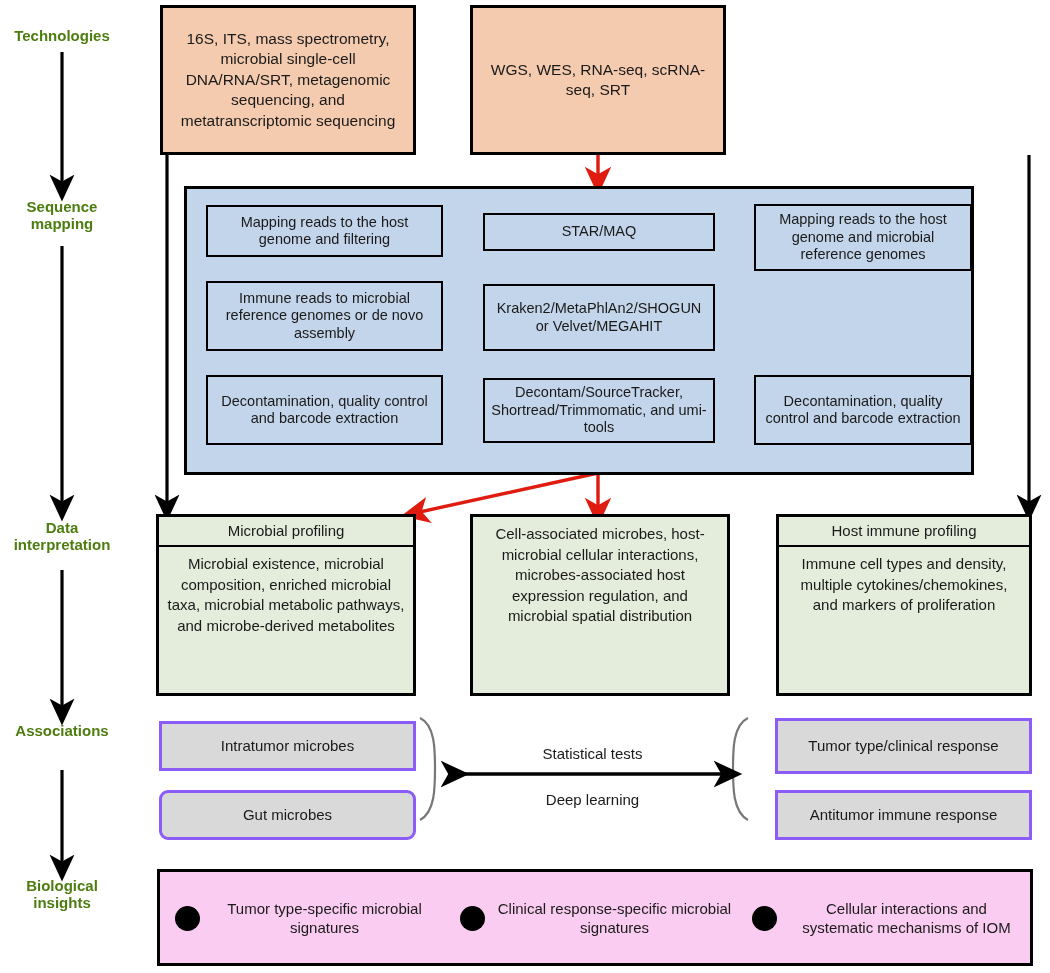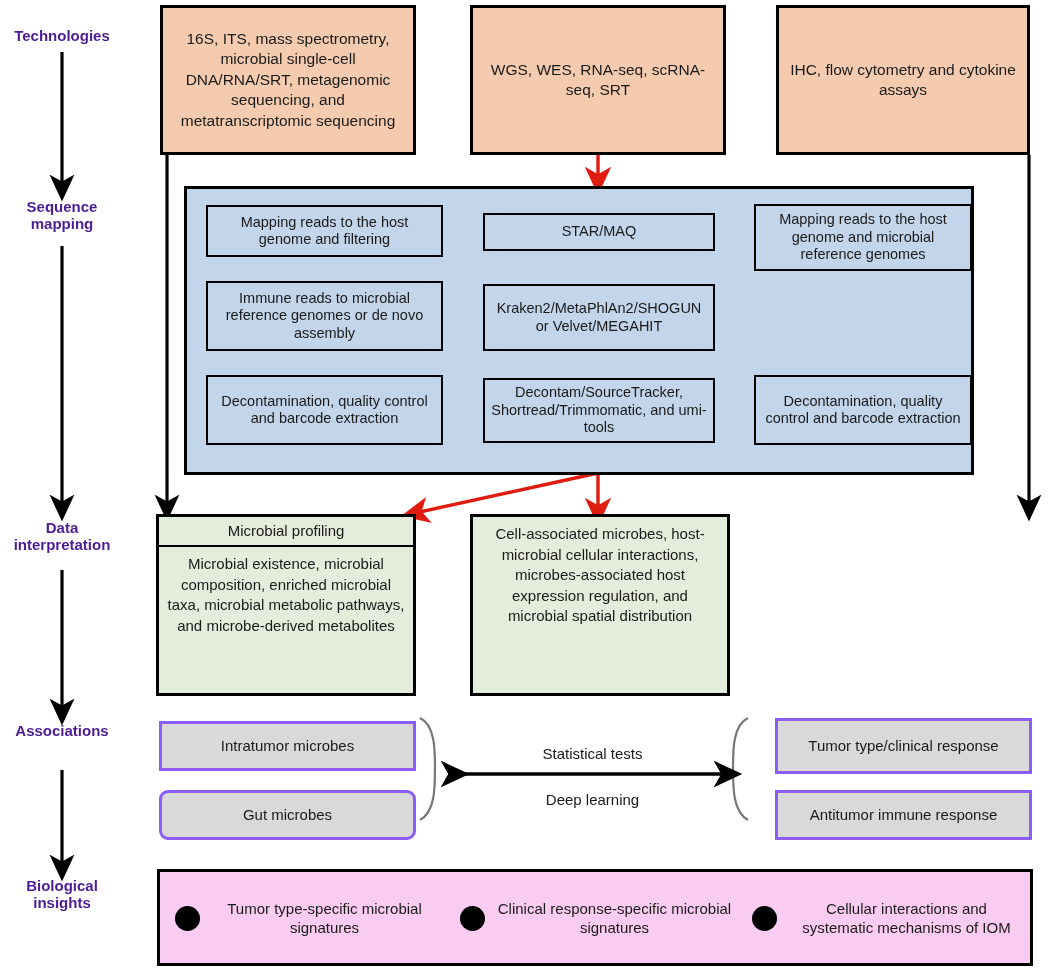--- a/index.html
+++ b/index.html
@@ -1,20 +1,20 @@
 <!DOCTYPE html>
 <html><head>
 <meta charset="utf-8">
 <style>
   html,body{margin:0;padding:0;background:#ffffff;}
   body{font-family:"Liberation Sans", sans-serif;color:#1a1a1a;}
   #canvas{position:relative;width:1050px;height:973px;background:#ffffff;overflow:hidden;}
 
   
-  .stage-label{position:absolute;font-weight:bold;font-size:15px;line-height:17px;text-align:center;color:#4c1d95;}
+  .stage-label{position:absolute;font-weight:bold;font-size:15px;line-height:17px;text-align:center;color:#4d7c0f;}
 
   
   .box{position:absolute;box-sizing:border-box;border:3px solid #000;
        display:flex;align-items:center;justify-content:center;text-align:center;}
   .box .txt{display:block;width:100%;padding:0 6px;box-sizing:border-box;}
 
   .tech-box{background:#F5CBAF;font-size:15.5px;line-height:20.5px;}
   .panel{position:absolute;box-sizing:border-box;background:#C3D5EA;border:3px solid #000;}
   .map-box{background:#C3D5EA;border:2.5px solid #000;font-size:14.5px;line-height:17.5px;}
 
@@ -122,23 +122,20 @@
   </div>
 
   <div class="box tech-box" style="left:160px;top:5px;width:256px;height:150px;">
     <span class="txt">16S, ITS, mass spectrometry, microbial single-cell DNA/RNA/SRT, metagenomic sequencing, and metatranscriptomic sequencing</span>
   </div>
 
   <div class="box tech-box" style="left:470px;top:5px;width:256px;height:150px;">
     <span class="txt">WGS, WES, RNA-seq, scRNA-seq, SRT</span>
   </div>
 
-  <div class="box tech-box" style="left:776px;top:5px;width:254px;height:150px;">
-    <span class="txt">IHC, flow cytometry and cytokine assays</span>
-  </div>
 
   <div class="panel" style="left:184px;top:186px;width:790px;height:289px;"></div>
 
   <div class="box map-box" style="left:206px;top:205px;width:237px;height:52px;">
     <span class="txt">Mapping reads to the host genome and filtering</span>
   </div>
 
   <div class="box map-box" style="left:206px;top:281px;width:237px;height:70px;">
     <span class="txt">Immune reads to microbial reference genomes or de novo assembly</span>
   </div>
@@ -169,20 +166,24 @@
 
   <div class="interp-box" style="left:156px;top:514px;width:260px;height:182px;">
     <div class="interp-head">Microbial profiling</div>
     <div class="interp-body">Microbial existence, microbial composition, enriched microbial taxa, microbial metabolic pathways, and microbe-derived metabolites</div>
   </div>
 
   <div class="interp-box" style="left:470px;top:514px;width:260px;height:182px;">
     <div class="interp-body">Cell-associated microbes, host-microbial cellular interactions, microbes-associated host expression regulation, and microbial spatial distribution</div>
   </div>
 
+  <div class="interp-box" style="left:776px;top:514px;width:256px;height:182px;">
+    <div class="interp-head">Host immune profiling</div>
+    <div class="interp-body">Immune cell types and density, multiple cytokines/chemokines, and markers of proliferation</div>
+  </div>
 
   <div class="box assoc-box" style="left:159px;top:721px;width:257px;height:50px;">
     <span class="txt">Intratumor microbes</span>
   </div>
 
   <div class="box assoc-box" style="left:159px;top:790px;width:257px;height:50px;border-radius:9px;">
     <span class="txt">Gut microbes</span>
   </div>
 
   <div class="box assoc-box" style="left:775px;top:718px;width:257px;height:56px;">

